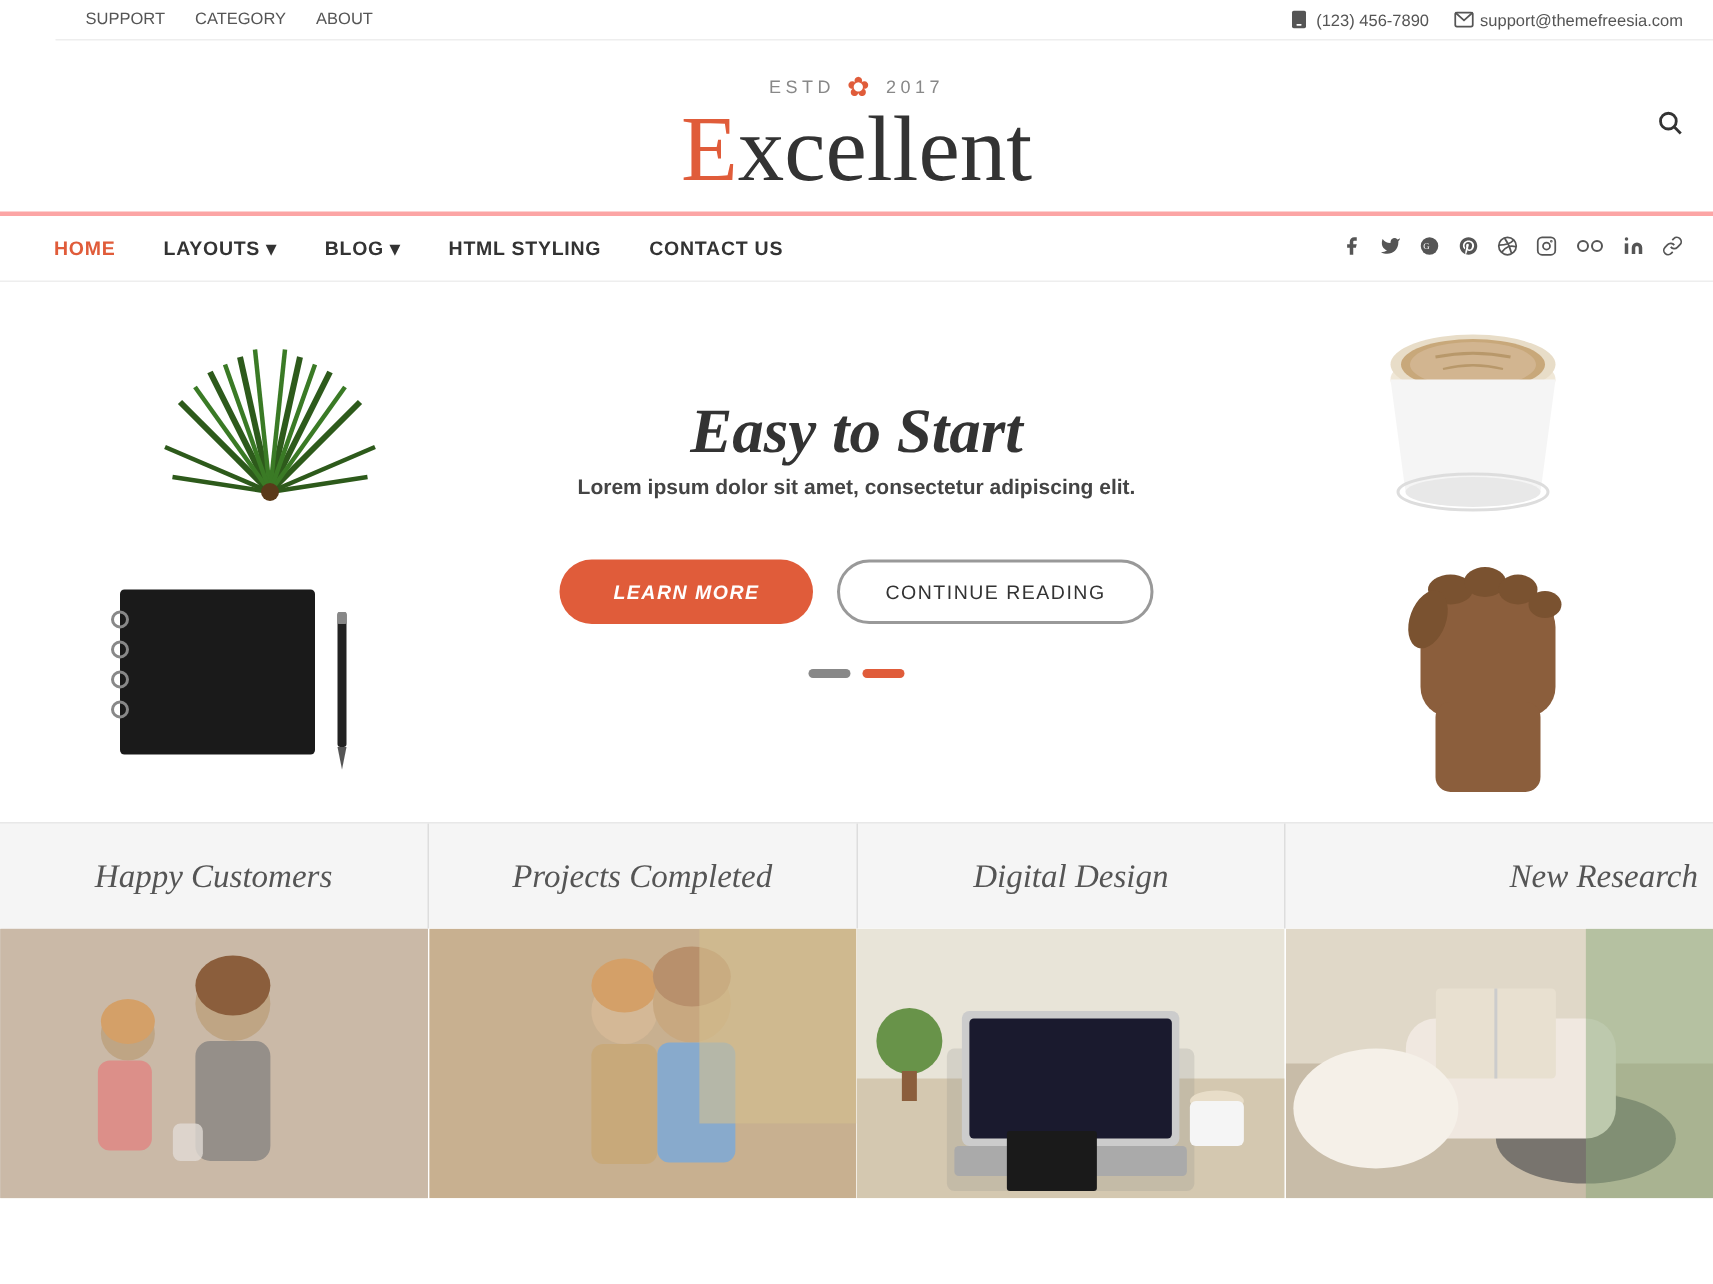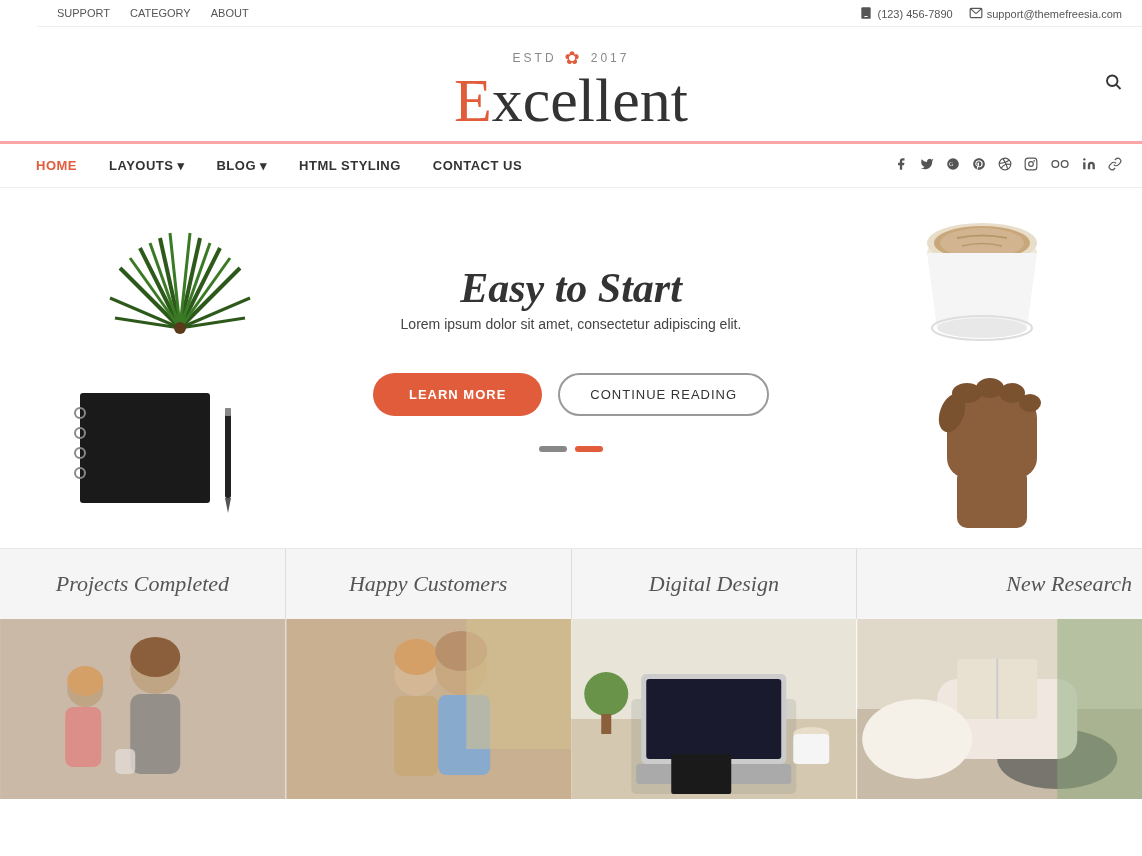--- a/index.html
+++ b/index.html
@@ -132,34 +132,35 @@
       font-size: 42px;
       color: #333;
       font-style: italic;
       margin-bottom: 4px;
     }
     .hero-subtitle {
       font-family: Arial, sans-serif;
       font-size: 14px;
       color: #444;
       margin-bottom: 41px;
-      font-weight: normal;
+      font-weight: bold;
     }
     .hero-buttons { display: flex; gap: 16px; justify-content: center; }
     .btn-learn {
       background: #e05c3a;
       color: #fff;
       border: none;
       border-radius: 30px;
       padding: 14px 36px;
       font-family: Arial, sans-serif;
       font-size: 13px;
       font-weight: bold;
       letter-spacing: 1px;
       cursor: pointer;
+      font-style: italic;
     }
     .btn-continue {
       background: transparent;
       color: #333;
       border: 2px solid #999;
       border-radius: 30px;
       padding: 12px 30px;
       font-family: Arial, sans-serif;
       font-size: 13px;
       font-weight: normal;
@@ -410,24 +411,24 @@
   </div>
 
   <div class="slider-dots">
     <div class="dot"></div>
     <div class="dot active"></div>
   </div>
 </div>
 
 <div class="stats-bar">
   <div class="stat-item">
+    <span>Happy Customers</span>
+  </div>
+  <div class="stat-item">
     <span>Projects Completed</span>
-  </div>
-  <div class="stat-item">
-    <span>Happy Customers</span>
   </div>
   <div class="stat-item">
     <span>Digital Design</span>
   </div>
   <div class="stat-item">
     <span>New Research</span>
   </div>
 </div>
 
 <div class="image-grid">

